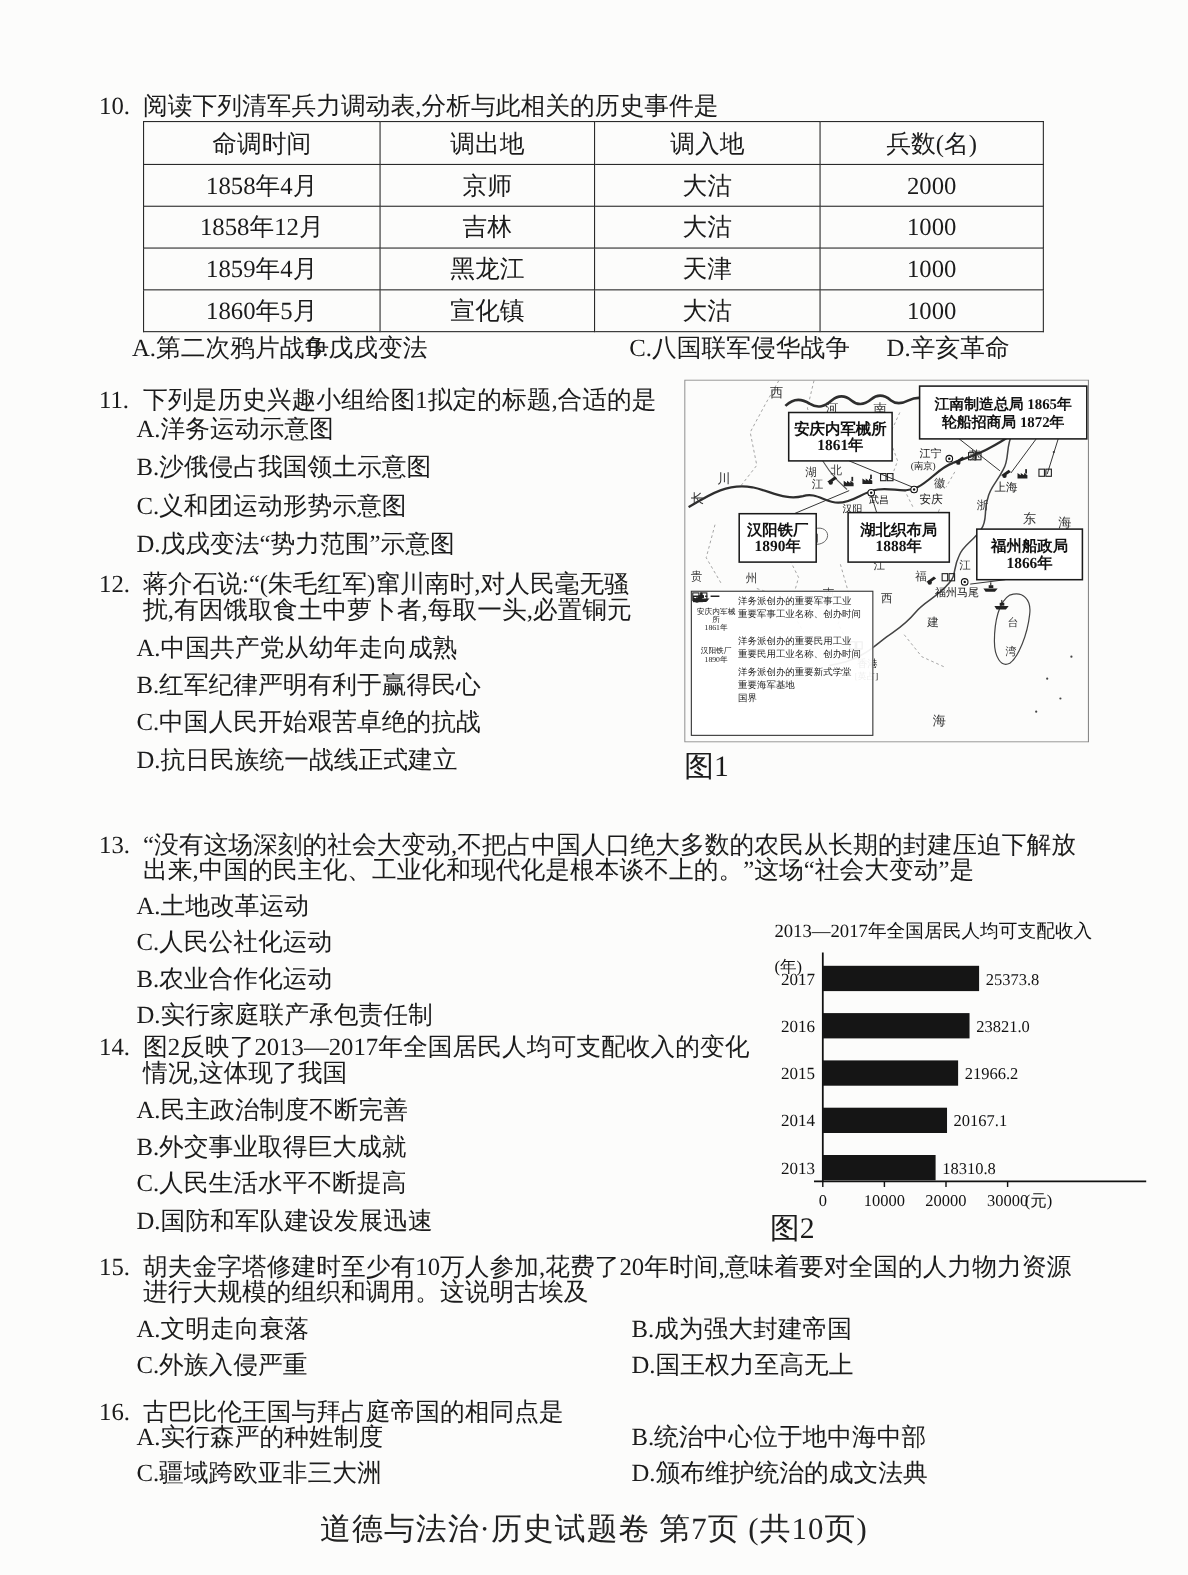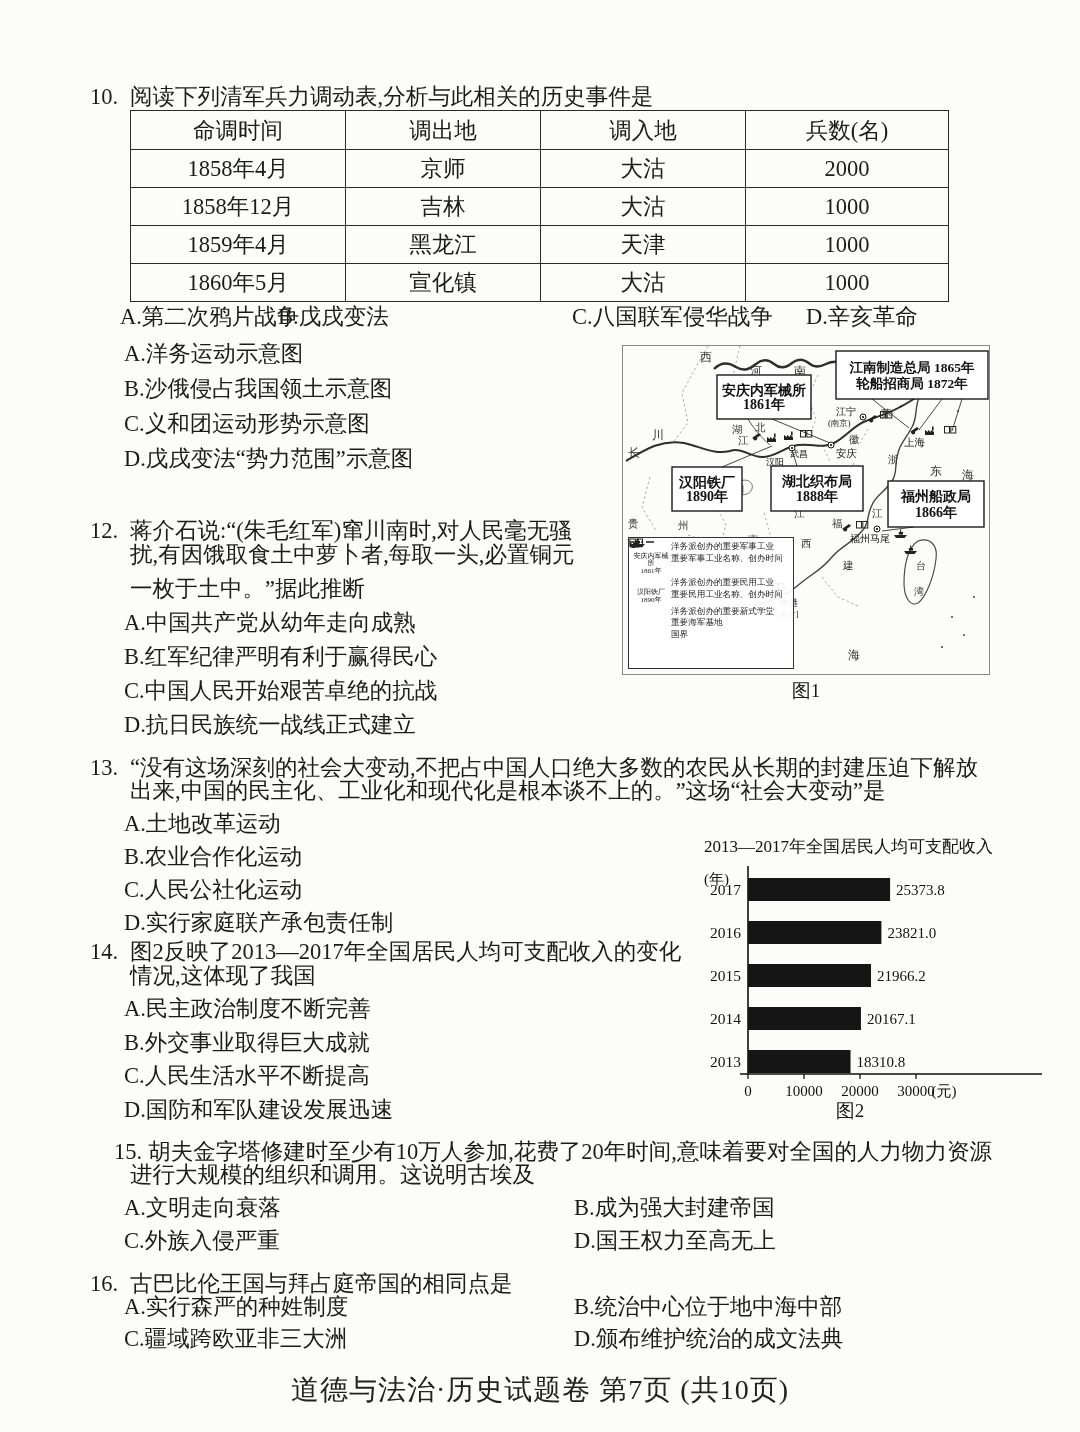--- a/index.html
+++ b/index.html
@@ -27,21 +27,21 @@
   .fig1{position:absolute; left:622px; top:345px; width:368px; height:330px;}
   .fig1 svg{position:absolute; left:0; top:0;}
   .fig1-legend{
     position:absolute; left:6px; top:192px; width:166px; height:132px;
     border:1.2px solid #333; background:rgba(255,255,255,.93);
     font-size:8.6px; line-height:1.18; padding:3px 2px 0 2px; box-sizing:border-box;
   }
   .lg-row{display:flex; align-items:flex-start; margin-bottom:1.5px;}
   .lg-ic{width:40px; flex:none; text-align:center; font-size:7px; line-height:1.1; color:#222;}
   .lg-tx{flex:1; color:#1b1b1b;}
-  .figcap{position:absolute; font-size:19px; text-align:center;}
+  .figcap{position:absolute; font-size:27px; text-align:left;}
   
   .fig2{position:absolute; left:698px; top:834px; width:382px; height:268px;}
   .footer{
     position:absolute; left:0; top:1371px; width:100%;
     text-align:center; font-size:28px; color:#222; letter-spacing:1px;
   }
 </style>
 </head>
 <body>
 
@@ -95,20 +95,21 @@
   </table>
 
   <div class="q" style="top:306px; height:30px;">
     <span class="optabs" style="left:30px;">A.第二次鸦片战争</span>
     <span class="optabs" style="left:188px;">B.戊戌变法</span>
     <span class="optabs" style="left:482px;">C.八国联军侵华战争</span>
     <span class="optabs" style="left:716px;">D.辛亥革命</span>
   </div>
 
   <div class="q" style="top:343px;">
+    <div class="ln" style="height:36px;"><span class="qnum">11.</span><span>下列是历史兴趣小组给图1拟定的标题,合适的是</span></div>
     <div class="ln opt" style="height:35px;">A.洋务运动示意图</div>
     <div class="ln opt" style="height:35px;">B.沙俄侵占我国领土示意图</div>
     <div class="ln opt" style="height:35px;">C.义和团运动形势示意图</div>
     <div class="ln opt" style="height:35px;">D.戊戌变法“势力范围”示意图</div>
   </div>
 
   <div class="fig1">
     <svg id="map-svg" width="368" height="330" viewBox="0 0 368 330">
       <defs>
         <g id="ic-cannon">
@@ -333,33 +334,32 @@
           </div>
           <div class="lg-tx">国界</div>
         </div>
       </div>
   </div>
   <div class="figcap" style="left:622px; top:678px; width:368px;">图1</div>
 
   <div class="q" style="top:510px; width:540px;">
     <div class="ln" style="height:34px;"><span class="qnum">12.</span><span>蒋介石说:“(朱毛红军)窜川南时,对人民毫无骚</span></div>
     <div class="ln cont" style="height:34px;">扰,有因饿取食土中萝卜者,每取一头,必置铜元</div>
-    <div class="ln cont" style="height:34px;">一枚于土中。”据此推断</div>
     <div class="ln opt" style="height:34px;">A.中国共产党从幼年走向成熟</div>
     <div class="ln opt" style="height:34px;">B.红军纪律严明有利于赢得民心</div>
     <div class="ln opt" style="height:34px;">C.中国人民开始艰苦卓绝的抗战</div>
     <div class="ln opt" style="height:34px;">D.抗日民族统一战线正式建立</div>
   </div>
 
   <div class="q" style="top:747px;">
     <div class="ln" style="height:33px;"><span class="qnum">13.</span><span>“没有这场深刻的社会大变动,不把占中国人口绝大多数的农民从长期的封建压迫下解放</span></div>
     <div class="ln cont" style="height:33px;">出来,中国的民主化、工业化和现代化是根本谈不上的。”这场“社会大变动”是</div>
     <div class="ln opt" style="height:33px;">A.土地改革运动</div>
+    <div class="ln opt" style="height:33px;">C.人民公社化运动</div>
     <div class="ln opt" style="height:33px;">B.农业合作化运动</div>
-    <div class="ln opt" style="height:33px;">C.人民公社化运动</div>
     <div class="ln opt" style="height:33px;">D.实行家庭联产承包责任制</div>
   </div>
 
   <div class="fig2">
     <svg id="fig2-svg" width="382" height="268" viewBox="0 0 382 268">
         <text x="6" y="18" font-size="17" fill="#111" font-family="&quot;Liberation Serif&quot;,&quot;DejaVu Serif&quot;,serif">2013—2017年全国居民人均可支配收入</text>
         <text x="6" y="50" font-size="15" fill="#111" font-family="&quot;Liberation Serif&quot;,&quot;DejaVu Serif&quot;,serif">(年)</text>
         <line x1="50" y1="32" x2="50" y2="240" stroke="#111" stroke-width="1.6"></line>
         <line x1="42" y1="240" x2="344" y2="240" stroke="#111" stroke-width="1.6"></line>
         <rect x="50" y="44" width="142.09328" height="23" fill="#151515"></rect>
@@ -393,21 +393,21 @@
   <div class="q" style="top:931px; width:620px;">
     <div class="ln" style="height:33.5px;"><span class="qnum">14.</span><span>图2反映了2013—2017年全国居民人均可支配收入的变化</span></div>
     <div class="ln cont" style="height:33.5px;">情况,这体现了我国</div>
     <div class="ln opt" style="height:33.5px;">A.民主政治制度不断完善</div>
     <div class="ln opt" style="height:33.5px;">B.外交事业取得巨大成就</div>
     <div class="ln opt" style="height:33.5px;">C.人民生活水平不断提高</div>
     <div class="ln opt" style="height:33.5px;">D.国防和军队建设发展迅速</div>
   </div>
 
   <div class="q" style="top:1131px;">
-    <div class="ln" style="height:33px;text-align:center;"><span class="qnum">15.</span><span>胡夫金字塔修建时至少有10万人参加,花费了20年时间,意味着要对全国的人力物力资源</span></div>
+    <div class="ln" style="height:33px;"><span class="qnum">15.</span><span>胡夫金字塔修建时至少有10万人参加,花费了20年时间,意味着要对全国的人力物力资源</span></div>
     <div class="ln cont" style="height:33px;">进行大规模的组织和调用。这说明古埃及</div>
     <div class="ln" style="height:33px;">
       <span class="optabs" style="left:34px;">A.文明走向衰落</span>
       <span class="optabs" style="left:484px;">B.成为强大封建帝国</span>
     </div>
     <div class="ln" style="height:33px;">
       <span class="optabs" style="left:34px;">C.外族入侵严重</span>
       <span class="optabs" style="left:484px;">D.国王权力至高无上</span>
     </div>
   </div>

